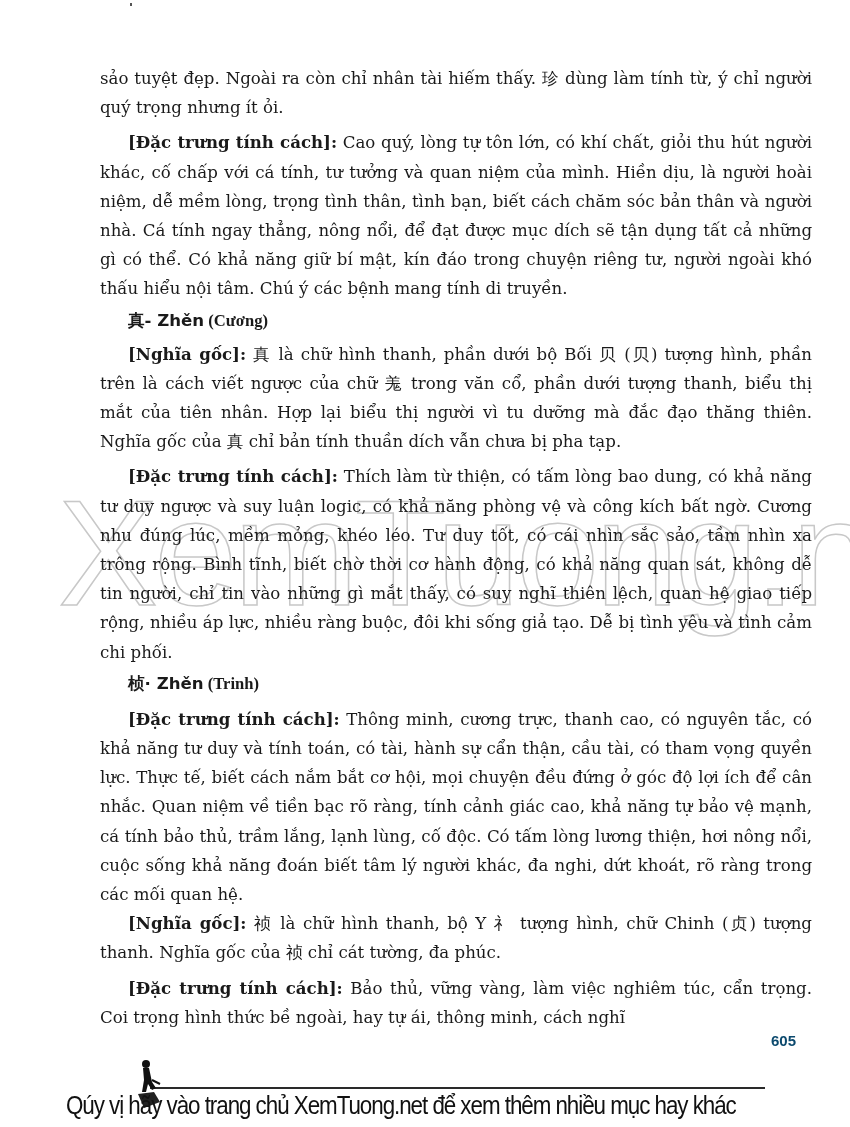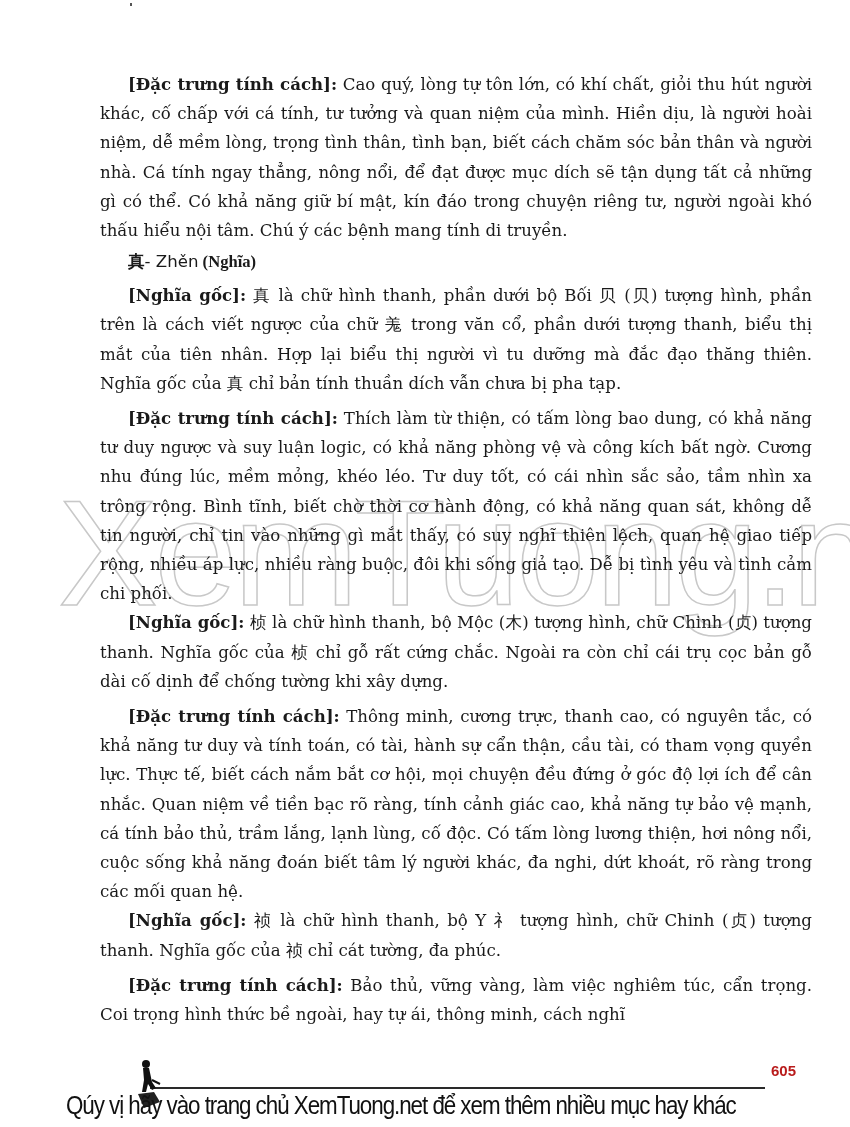--- a/index.html
+++ b/index.html
@@ -5,49 +5,50 @@
   html, body { margin: 0; padding: 0; background: #ffffff; }
   body { width: 850px; height: 1127px; position: relative; overflow: hidden;
          font-family: "DejaVu Serif", "Liberation Serif", serif; color: #1a1a1a; }
   .page { position: absolute; left: 100px; top: 64px; width: 712px; }
   .para { font-size: 16.6px; line-height: 29.2px; text-align: justify; margin: 0; }
   .indent { text-indent: 28px; }
   .gap { margin-top: 6px; }
   .lbl { font-weight: bold; margin-top: 30px; }
   .heading { font-size: 16.6px; line-height: 30px; margin: 2px 0 4px 28px; }
   .heading .zh { font-family: "DejaVu Sans", sans-serif; font-weight: bold; }
-  .heading .pin { font-family: "DejaVu Sans", sans-serif; font-weight: normal; }
+  .heading .pin { font-family: "DejaVu Sans", sans-serif; font-weight: bold; }
   .heading .vi { font-family: "Liberation Serif", serif; font-weight: bold; }
   .watermark { position: absolute; left: 58px; top: 478px; font-family: "Liberation Sans", sans-serif;
                font-size: 150px; letter-spacing: -4px; color: transparent;
                -webkit-text-stroke: 1.5px #c8c8c8; pointer-events: none; white-space: nowrap; line-height: 1; }
   .footer-line { position: absolute; left: 150px; top: 1087px; width: 615px; height: 2px; background: #2a2a2a; }
   .footer-figure { position: absolute; left: 132px; top: 1058px; width: 36px; height: 52px; }
-  .page-number { position: absolute; left: 771px; top: 1062px; font-family: "Liberation Sans", sans-serif;
-                 font-weight: bold; font-size: 15px; color: #b91c1c; }
+  .page-number { position: absolute; left: 771px; top: 1032px; font-family: "Liberation Sans", sans-serif;
+                 font-weight: bold; font-size: 15px; color: #0c4a6e; }
   .promo { position: absolute; left: 66px; top: 1090px; font-family: "Liberation Sans", sans-serif;
            font-size: 26px; letter-spacing: -1.2px; color: #111; white-space: nowrap; transform: scaleX(0.86); transform-origin: left top; }
   .corner-dot { position: absolute; left: 130px; top: 3px; width: 2px; height: 3px; background: #555; }
 </style>
 </head>
 <body>
 
 <div class="corner-dot"></div>
 
 <div class="watermark">XemTuong.net</div>
 
 <div class="page">
 
+  <p class="para">sảo tuyệt đẹp. Ngoài ra còn chỉ nhân tài hiếm thấy. 珍 dùng làm tính từ, ý chỉ người quý trọng nhưng ít ỏi.</p>
   <p class="para indent gap"><span class="lbl">[Đặc trưng tính cách]:</span><span> Cao quý, lòng tự tôn lớn, có khí chất, giỏi thu hút người khác, cố chấp với cá tính, tư tưởng và quan niệm của mình. Hiền dịu, là người hoài niệm, dễ mềm lòng, trọng tình thân, tình bạn, biết cách chăm sóc bản thân và người nhà. Cá tính ngay thẳng, nông nổi, để đạt được mục dích sẽ tận dụng tất cả những gì có thể. Có khả năng giữ bí mật, kín đáo trong chuyện riêng tư, người ngoài khó thấu hiểu nội tâm. Chú ý các bệnh mang tính di truyền.</span></p>
 
-  <div class="heading"><span class="zh">真</span><span class="pin">- Zhěn</span><span class="vi"> (Nghĩa)</span></div>
+  <div class="heading"><span class="zh">真</span><span class="pin">- Zhěn</span><span class="vi"> (Cương)</span></div>
   <p class="para indent"><span class="lbl">[Nghĩa gốc]:</span><span> 真 là chữ hình thanh, phần dưới bộ Bối 贝 (贝) tượng hình, phần trên là cách viết ngược của chữ 羗 trong văn cổ, phần dưới tượng thanh, biểu thị mắt của tiên nhân. Hợp lại biểu thị người vì tu dưỡng mà đắc đạo thăng thiên. Nghĩa gốc của 真 chỉ bản tính thuần dích vẫn chưa bị pha tạp.</span></p>
   <p class="para indent gap"><span class="lbl">[Đặc trưng tính cách]:</span><span> Thích làm từ thiện, có tấm lòng bao dung, có khả năng tư duy ngược và suy luận logic, có khả năng phòng vệ và công kích bất ngờ. Cương nhu đúng lúc, mềm mỏng, khéo léo. Tư duy tốt, có cái nhìn sắc sảo, tầm nhìn xa trông rộng. Bình tĩnh, biết chờ thời cơ hành động, có khả năng quan sát, không dễ tin người, chỉ tin vào những gì mắt thấy, có suy nghĩ thiên lệch, quan hệ giao tiếp rộng, nhiều áp lực, nhiều ràng buộc, đôi khi sống giả tạo. Dễ bị tình yêu và tình cảm chi phối.</span></p>
 
-  <p class="para indent"><span class="lbl">[Nghĩa gốc]:</span><span> 桢 là chữ hình thanh, bộ Mộc (木) tượng hình, chữ Chinh (贞) tượng thanh. Nghĩa gốc của 桢 chỉ gỗ rất cứng chắc. Ngoài ra còn chỉ cái trụ cọc bản gỗ dài cố dịnh để chống tường khi xây dựng.</span></p>
+  <div class="heading"><span class="zh">桢</span><span class="pin">· Zhěn</span><span class="vi"> (Trinh)</span></div>
   <p class="para indent gap"><span class="lbl">[Đặc trưng tính cách]:</span><span> Thông minh, cương trực, thanh cao, có nguyên tắc, có khả năng tư duy và tính toán, có tài, hành sự cẩn thận, cầu tài, có tham vọng quyền lực. Thực tế, biết cách nắm bắt cơ hội, mọi chuyện đều đứng ở góc độ lợi ích để cân nhắc. Quan niệm về tiền bạc rõ ràng, tính cảnh giác cao, khả năng tự bảo vệ mạnh, cá tính bảo thủ, trầm lắng, lạnh lùng, cố độc. Có tấm lòng lương thiện, hơi nông nổi, cuộc sống khả năng đoán biết tâm lý người khác, đa nghi, dứt khoát, rõ ràng trong các mối quan hệ.</span></p>
 
   <p class="para indent"><span class="lbl">[Nghĩa gốc]:</span><span> 祯 là chữ hình thanh, bộ Y 礻 tượng hình, chữ Chinh (贞) tượng thanh. Nghĩa gốc của 祯 chỉ cát tường, đa phúc.</span></p>
   <p class="para indent gap"><span class="lbl">[Đặc trưng tính cách]:</span><span> Bảo thủ, vững vàng, làm việc nghiêm túc, cẩn trọng. Coi trọng hình thức bề ngoài, hay tự ái, thông minh, cách nghĩ</span></p>
 
 </div>
 
 <div class="footer-line"></div>
 <svg class="footer-figure" viewBox="0 0 36 52">
   <circle cx="14" cy="6" r="4" fill="#111"></circle>

